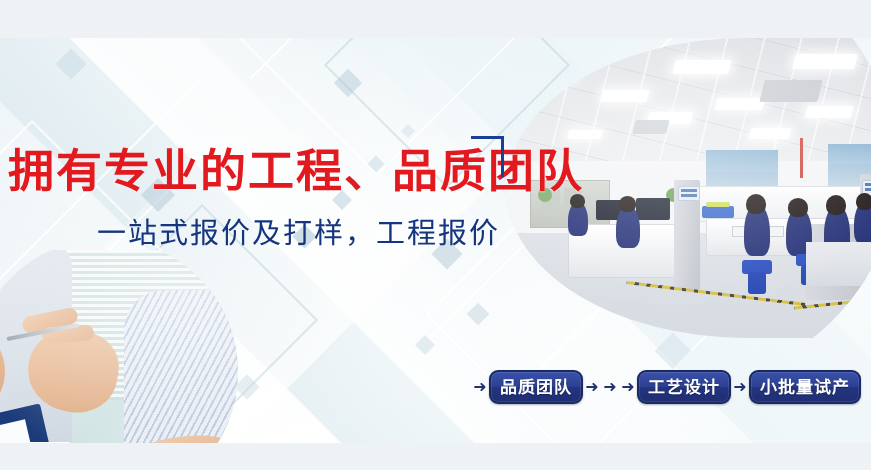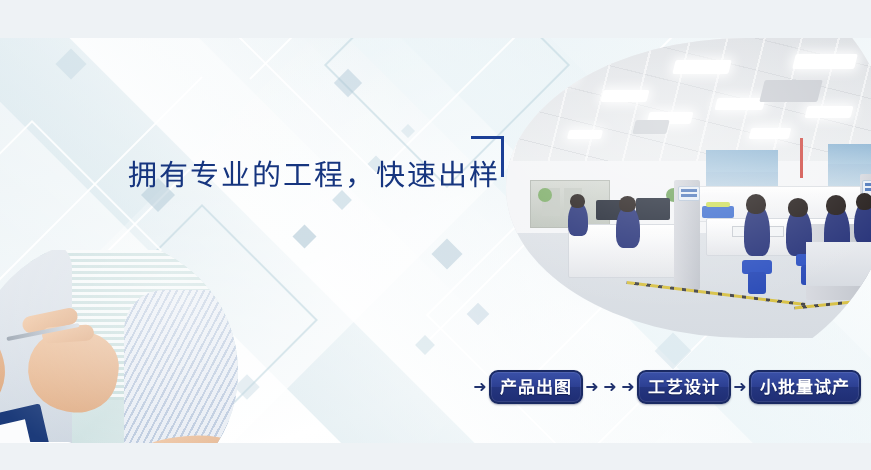--- a/index.html
+++ b/index.html
@@ -336,27 +336,28 @@
 
         </div>
 
         <div class="cup" style="left:114px;top:192px;width:50px;height:46px;"></div>
 
         <div style="position:absolute;inset:0;background:radial-gradient(ellipse at 70% 18%,rgba(255,255,255,.5),rgba(255,255,255,0) 60%);"></div>
       </div>
     </div>
 
     <div class="headline">
-      <p class="subtitle">拥有专业的工程，快速出样</p>
+      <h1 class="title">拥有专业的工程、品质团队</h1>
+      <p class="subtitle">一站式报价及打样，工程报价</p>
     </div>
     <div class="bracket"></div>
 
     <div class="flow">
       <span class="arrow">➜</span>
-      <span class="chip">产品出图</span>
+      <span class="chip">品质团队</span>
       <span class="arrow">➜</span>
       <span class="arrow">➜</span>
       <span class="arrow">➜</span>
       <span class="chip">工艺设计</span>
       <span class="arrow">➜</span>
       <span class="chip">小批量试产</span>
     </div>
 
   </div>
 

